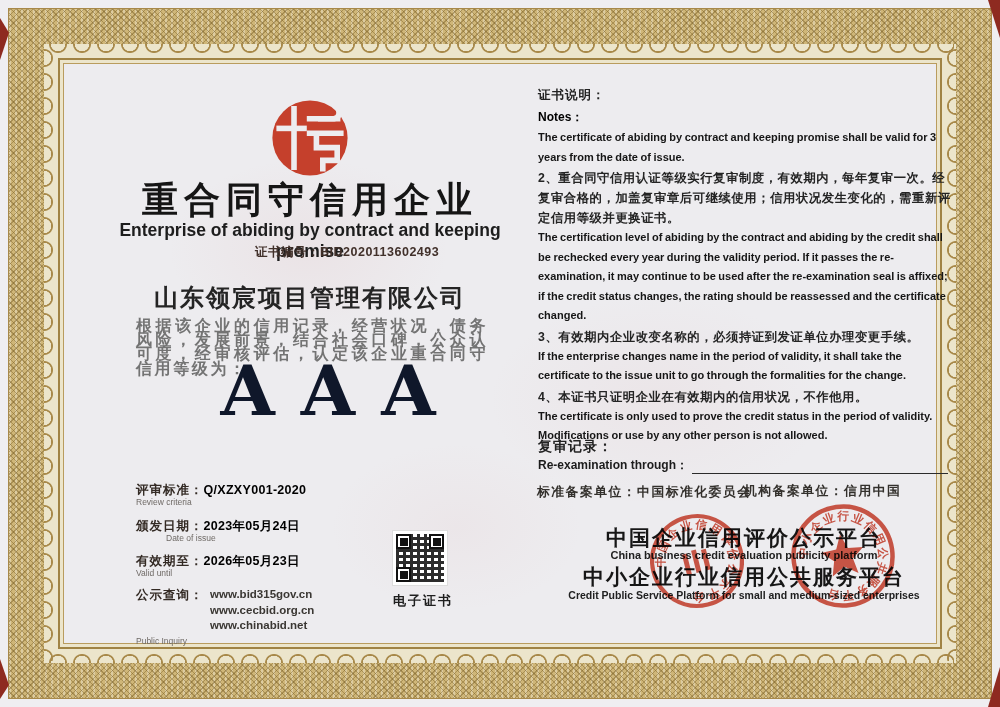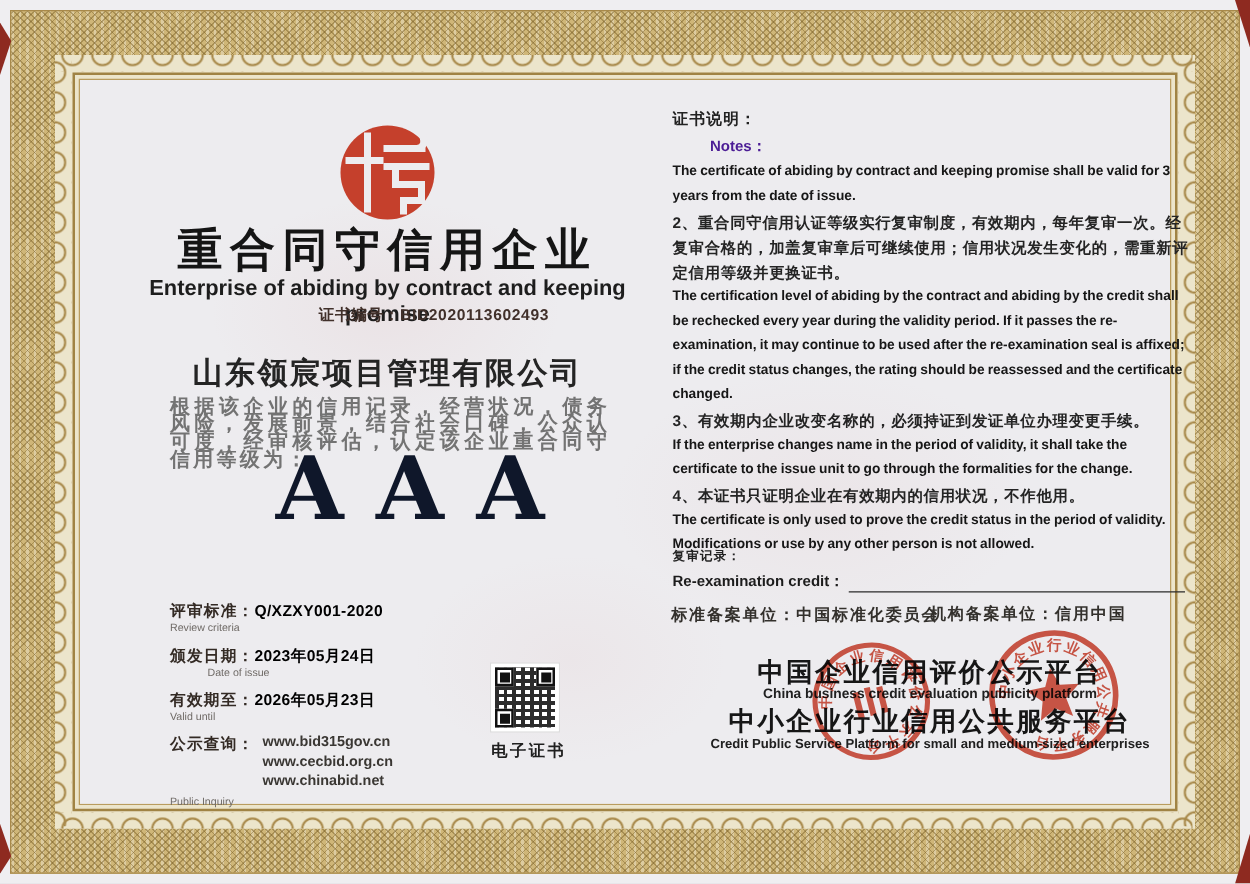--- a/index.html
+++ b/index.html
@@ -73,24 +73,24 @@
         repeating-linear-gradient(90deg, #161616 0 3px, rgba(0,0,0,0) 3px 7px);
       opacity:.9;}
   .finder{position:absolute;width:11px;height:11px;border:2.5px solid #111;background:#fff;}
   .finder::after{content:'';position:absolute;inset:1.5px;background:#111;}
   .fd1{left:1px;top:1px;} .fd2{right:1px;top:1px;} .fd3{left:1px;bottom:1px;}
   .qr-label{left:388px;top:592px;width:70px;font-size:13px;font-weight:bold;letter-spacing:2px;color:#1f1f1f;}
 
   
   .notes{left:538px;top:84px;width:414px;}
   .notes .h-cn{font-size:12.5px;letter-spacing:1px;color:#222;line-height:22px;font-weight:600;}
-  .notes .h-en{font-size:12px;font-weight:bold;color:#4c1d95;line-height:22px;margin-left:30px;}
+  .notes .h-en{font-size:12px;font-weight:bold;color:#000000;line-height:22px;}
   .note-cn{font-size:12.3px;letter-spacing:.6px;color:#242424;line-height:20px;margin-top:1px;font-weight:600;}
   .note-en{font-size:11px;line-height:19.5px;color:#161616;font-weight:600;word-spacing:-.5px;}
-  .reexam-cn{left:538px;top:438px;font-size:10px;font-weight:600;letter-spacing:1px;color:#222;}
+  .reexam-cn{left:538px;top:438px;font-size:14px;font-weight:600;letter-spacing:1px;color:#222;}
   .reexam-row{left:538px;top:457px;width:410px;display:flex;align-items:flex-end;}
   .reexam-en{font-size:12px;font-weight:bold;color:#1c1c1c;white-space:nowrap;}
   .reexam-line{flex:1;border-bottom:1.3px solid #2b2b2b;height:13px;margin-left:4px;}
   .filing1{left:537px;top:484px;font-size:12.8px;font-weight:bold;color:#33302c;letter-spacing:1.5px;}
   .filing2{left:744px;top:483px;font-size:12.8px;font-weight:bold;color:#33302c;letter-spacing:1.5px;}
   .plat{left:538px;width:412px;}
   .plat1-cn{top:524px;font-size:21px;font-weight:bold;letter-spacing:2px;color:#161616;}
   .plat1-en{top:549px;font-size:11px;font-weight:bold;color:#202020;}
   .plat2-cn{top:563px;font-size:21px;font-weight:bold;letter-spacing:2px;color:#161616;}
   .plat2-en{top:589px;font-size:10.5px;font-weight:bold;color:#202020;}
@@ -184,21 +184,21 @@
       <div class="note-cn">4、本证书只证明企业在有效期内的信用状况，不作他用。</div>
       <div class="note-en">The certificate is only used to prove the credit status in the period of validity.</div>
     </div>
     <div>
       <div class="note-en">Modifications or use by any other person is not allowed.</div>
     </div>
   </div>
 
   <div class="abs reexam-cn">复审记录：</div>
   <div class="abs reexam-row">
-    <span class="reexam-en">Re-examination credit：</span>
+    <span class="reexam-en">Re-examination through：</span>
     <span class="reexam-line"></span>
   </div>
 
   <div class="abs filing1">标准备案单位：中国标准化委员会</div>
   <div class="abs filing2">机构备案单位：信用中国</div>
 
   <div class="abs plat plat1-cn ctr">中国企业信用评价公示平台</div>
   <div class="abs plat plat1-en ctr">China business credit evaluation publicity platform</div>
   <div class="abs plat plat2-cn ctr">中小企业行业信用公共服务平台</div>
   <div class="abs plat plat2-en ctr">Credit Public Service Platform for small and medium-sized enterprises</div>

